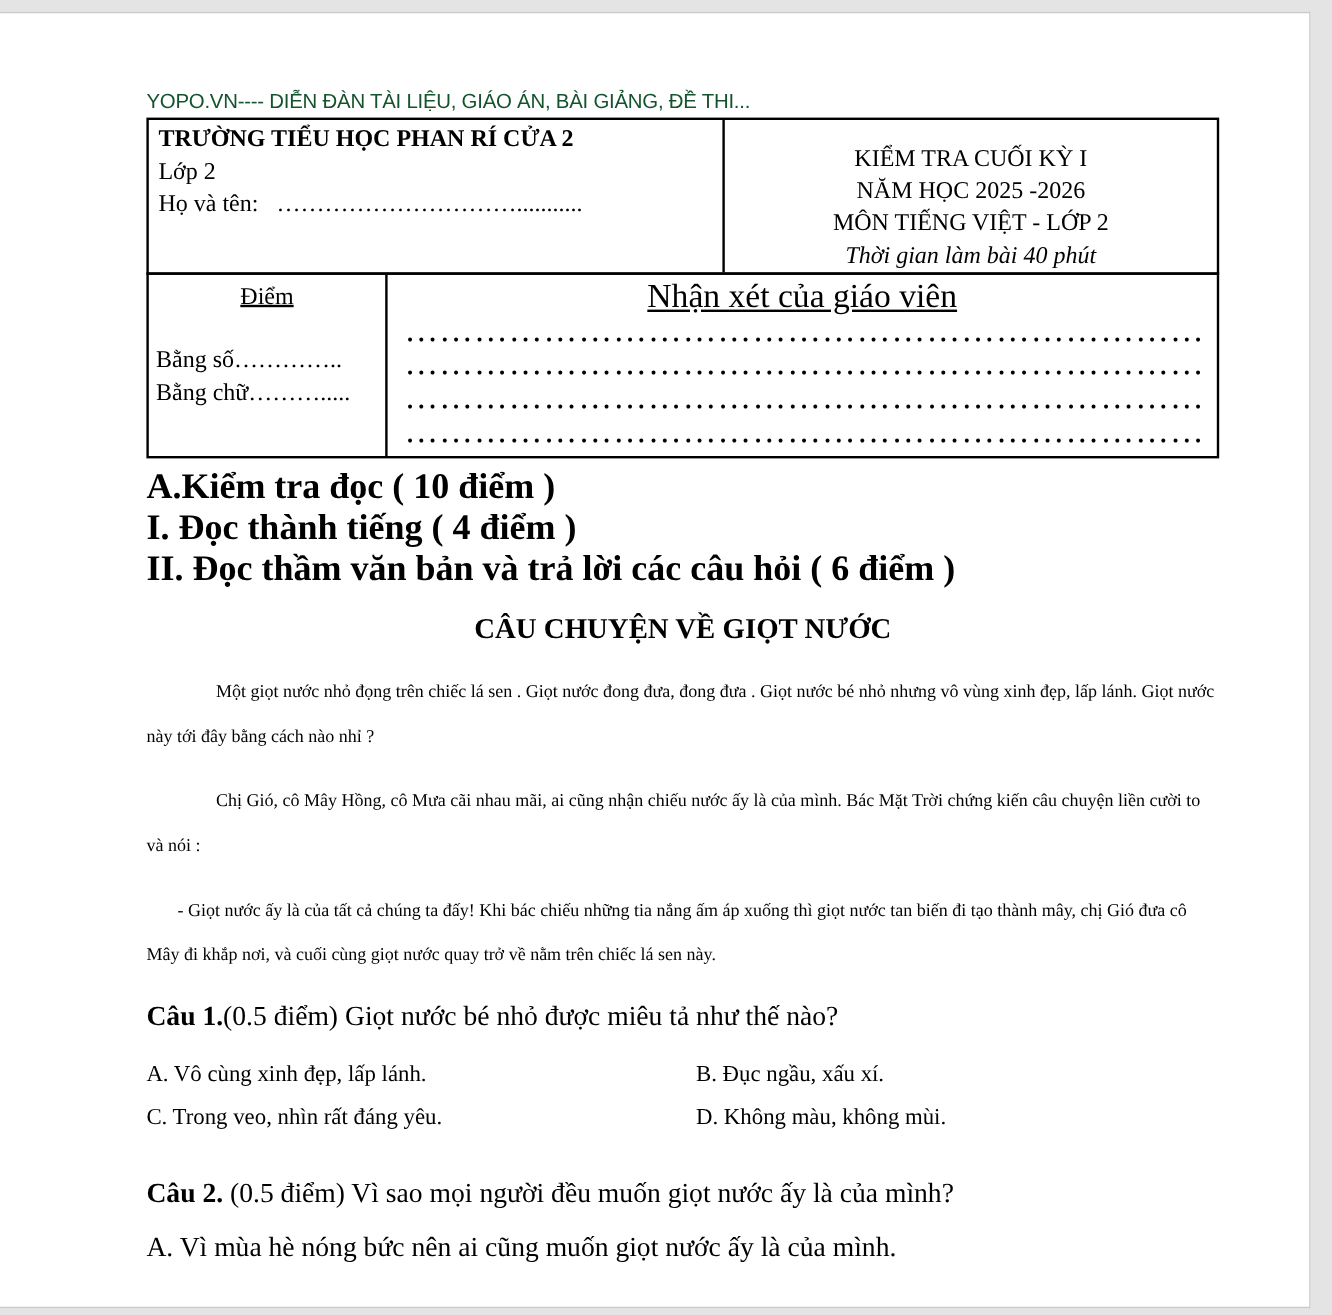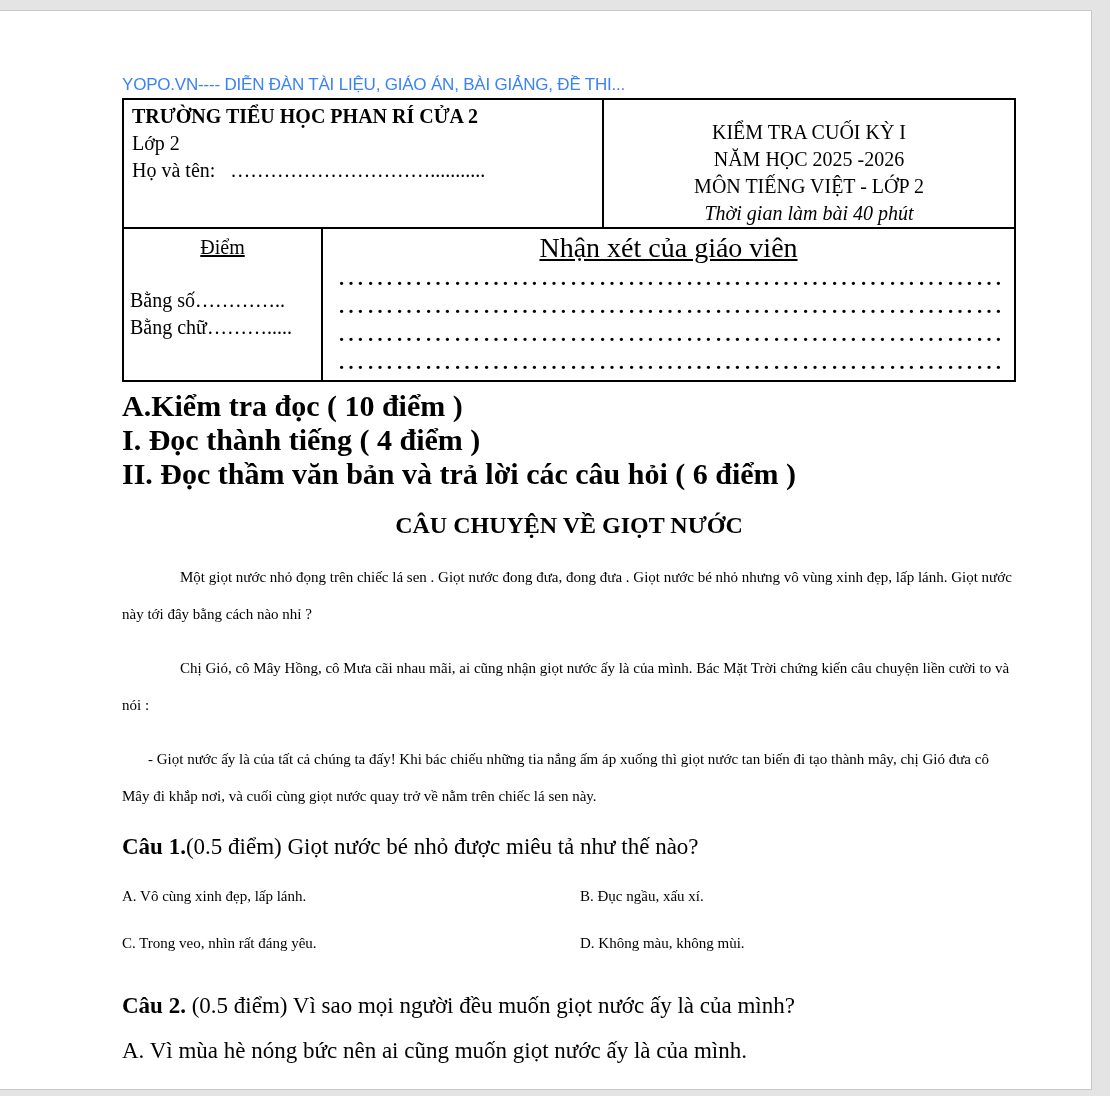--- a/index.html
+++ b/index.html
@@ -20,21 +20,21 @@
     overflow:hidden;
   }
   .content{
     margin-left:122px;
     width:894px;
   }
   .watermark{
     margin-top:64px;margin-bottom:3px;
     font-family:"Liberation Sans","DejaVu Sans",sans-serif;
     font-size:17px;letter-spacing:-0.2px;
-    color:#3b82f6;
+    color:#14532d;
     white-space:nowrap;
   }
   
   .t1{
     display:grid;grid-template-columns:480px 1fr;
     border:2px solid #000;width:894px;box-sizing:border-box;
   }
   .t1-left{
     border-right:2px solid #000;
     padding:3px 8px 11px 8px;
@@ -81,22 +81,22 @@
   p.story{
     font-size:15px;line-height:36.5px;
     margin:18px 0 0 0;
     text-indent:58px;
   }
   p.story.dash{text-indent:26px;}
   .q-line{margin-top:15px;font-size:23px;line-height:36px;}
   .q-label{font-weight:bold;}
   .opts2{
     display:grid;grid-template-columns:458px 1fr;
-    margin-top:13px;row-gap:11px;
-    font-size:15px;line-height:36px;
+    margin-top:13px;row-gap:0;
+    font-size:19px;line-height:36px;
   }
   .q2{margin-top:27px;}
   .opt-line{margin-top:9px;font-size:23px;line-height:36px;}
 </style>
 </head>
 <body>
 
 <div class="page">
   <div class="content">
 
@@ -130,21 +130,21 @@
         <div class="dotline">………………………………………………………………………………………………………………</div>
       </div>
     </div>
 
     <div class="sec sec-a">A.Kiểm tra đọc ( 10 điểm )</div>
     <div class="sec">I. Đọc thành tiếng ( 4 điểm )</div>
     <div class="sec">II. Đọc thầm văn bản và trả lời các câu hỏi ( 6 điểm )</div>
 
     <div class="story-title">CÂU CHUYỆN VỀ GIỌT NƯỚC</div>
     <p class="story">Một giọt nước nhỏ đọng trên chiếc lá sen . Giọt nước đong đưa, đong đưa . Giọt nước bé nhỏ nhưng  vô vùng xinh đẹp, lấp lánh. Giọt nước này tới đây bằng cách nào nhỉ ?</p>
-    <p class="story">Chị Gió, cô Mây Hồng, cô Mưa cãi nhau mãi, ai cũng nhận giọt nước ấy là của mình. Bác Mặt Trời chứng kiến câu chuyện liền cười to và nói :</p>
+    <p class="story">Chị Gió, cô Mây Hồng, cô Mưa cãi nhau mãi, ai cũng nhận chiếu nước ấy là của mình. Bác Mặt Trời chứng kiến câu chuyện liền cười to và nói :</p>
     <p class="story dash">- Giọt nước ấy là của tất cả chúng ta đấy! Khi bác chiếu những tia nắng ấm áp xuống thì giọt nước tan biến đi tạo thành mây, chị Gió đưa cô Mây đi khắp nơi, và cuối cùng giọt nước quay trở về nằm trên chiếc lá sen này.</p>
 
     <div class="q-line"><span class="q-label">Câu 1.</span><span>(0.5 điểm)  Giọt nước bé nhỏ được miêu tả như thế nào?</span></div>
     <div class="opts2">
       <div>A. Vô cùng xinh đẹp, lấp lánh.</div>
       <div>B. Đục ngầu, xấu xí.</div>
       <div>C. Trong veo, nhìn rất đáng yêu.</div>
       <div>D. Không màu, không mùi.</div>
     </div>
 

